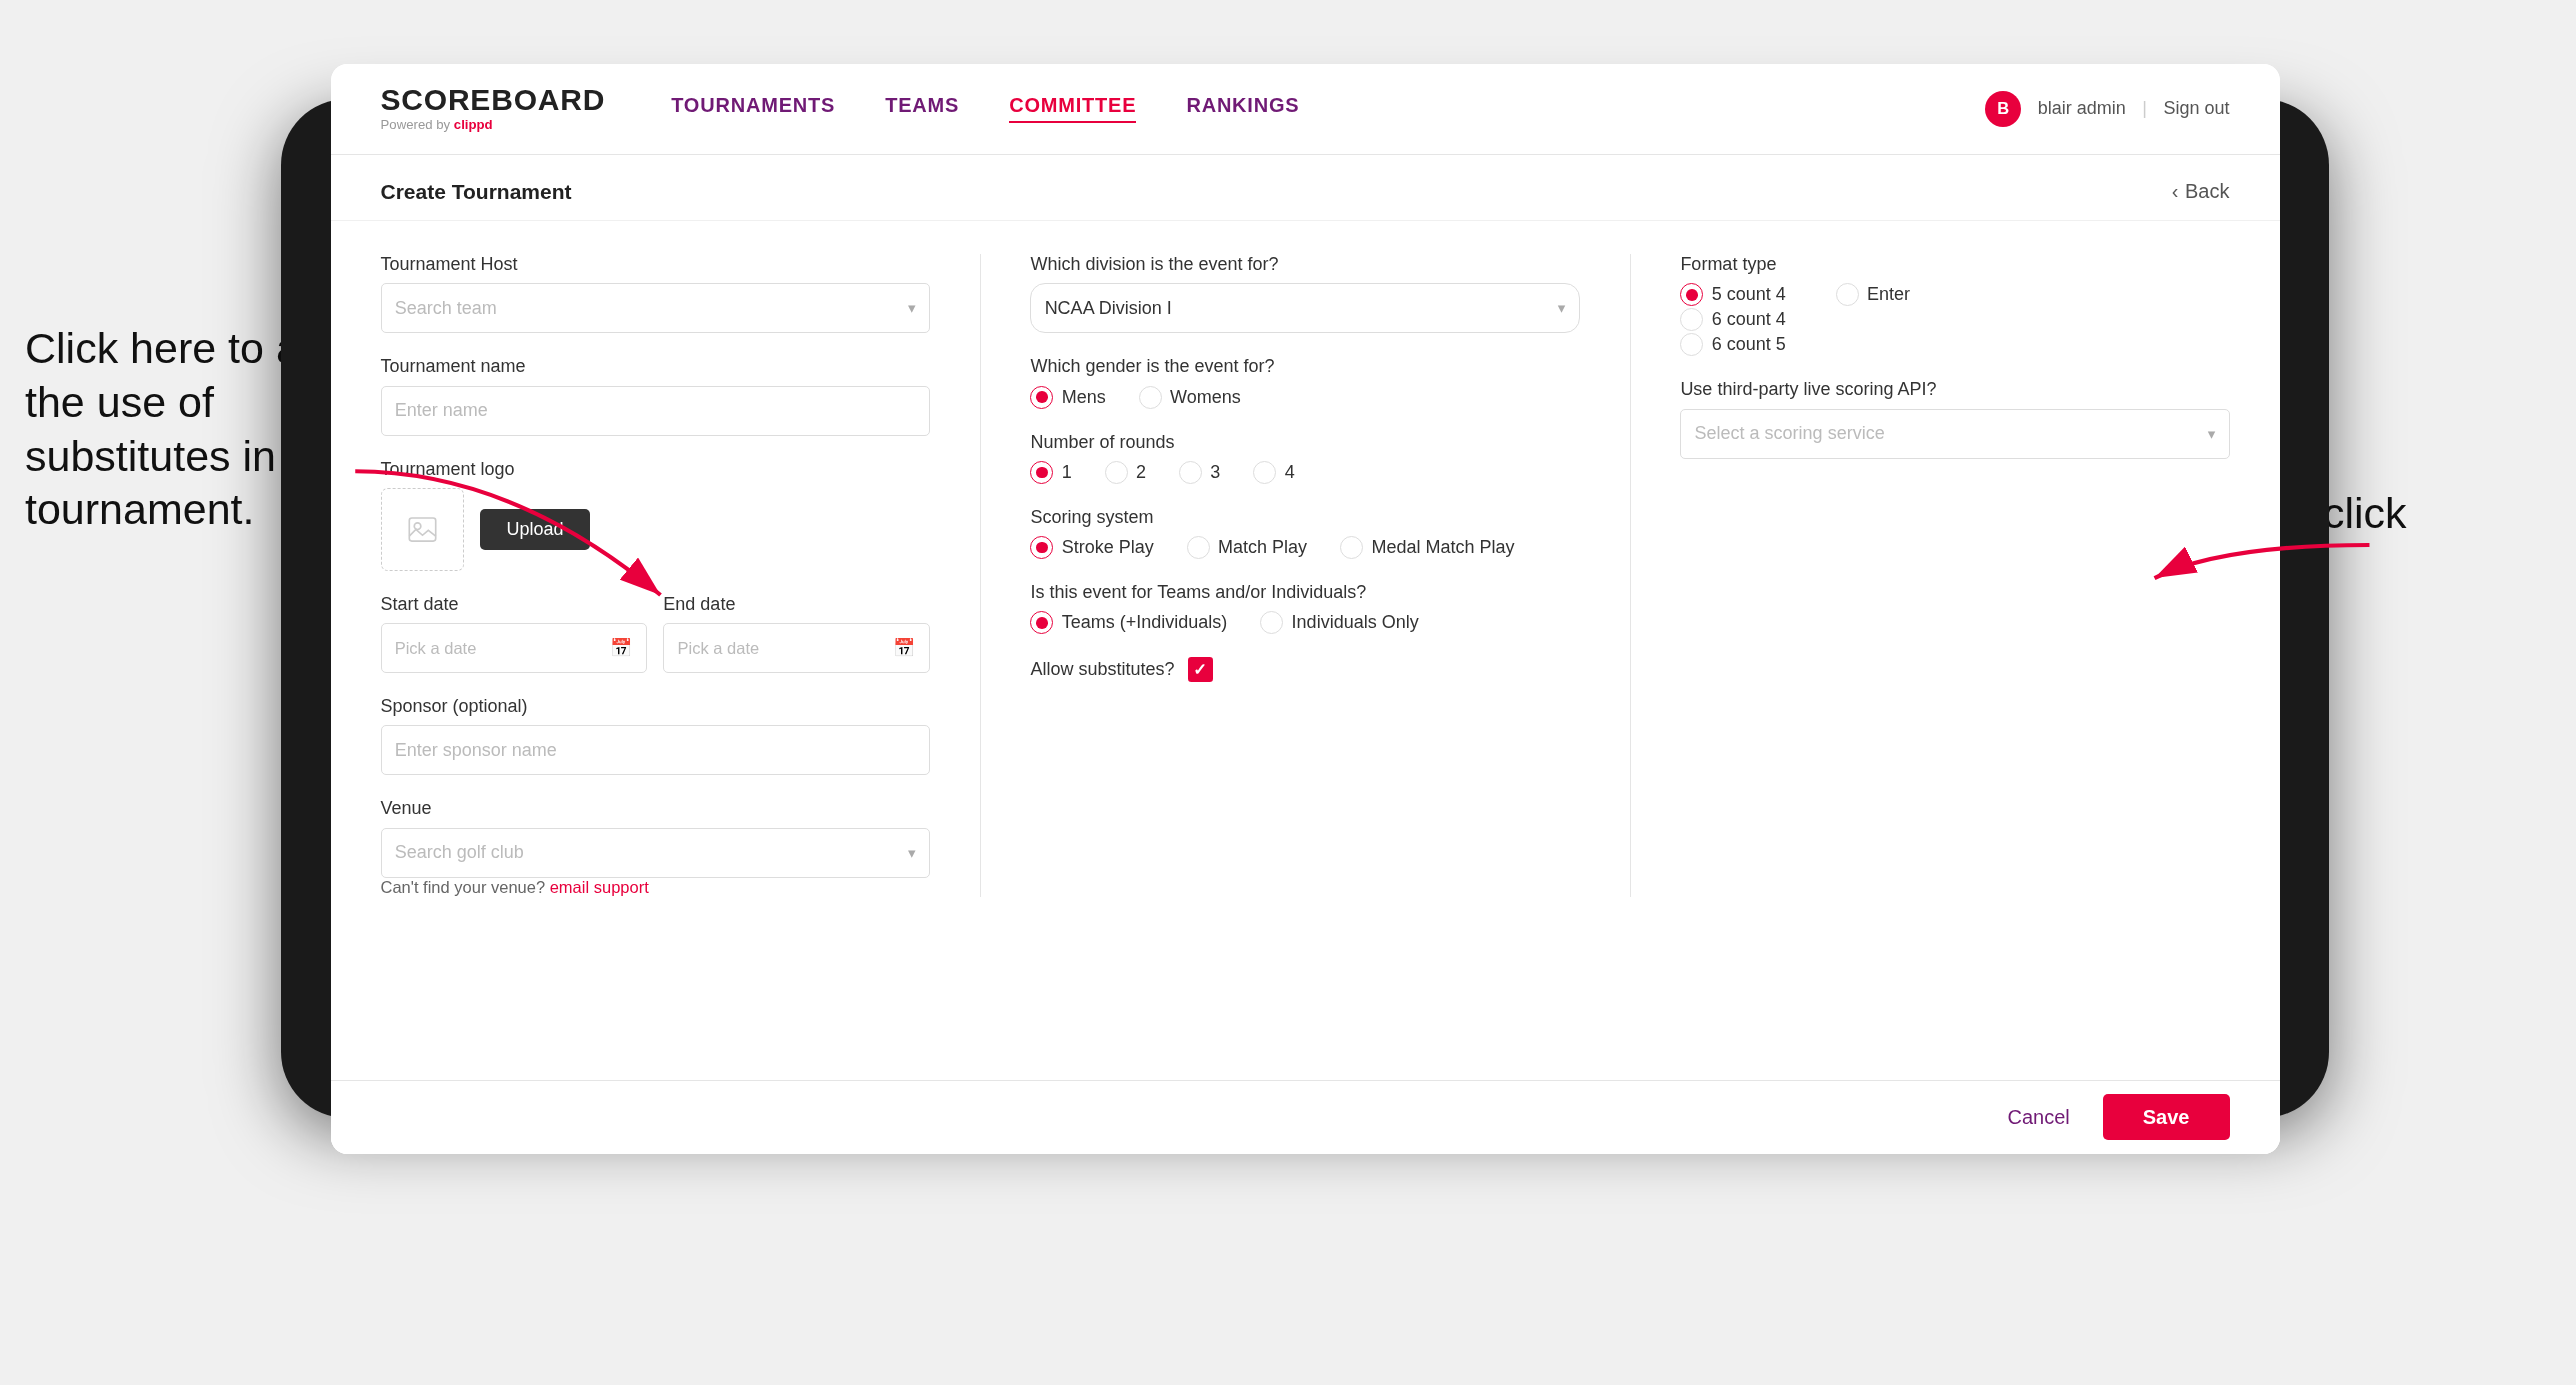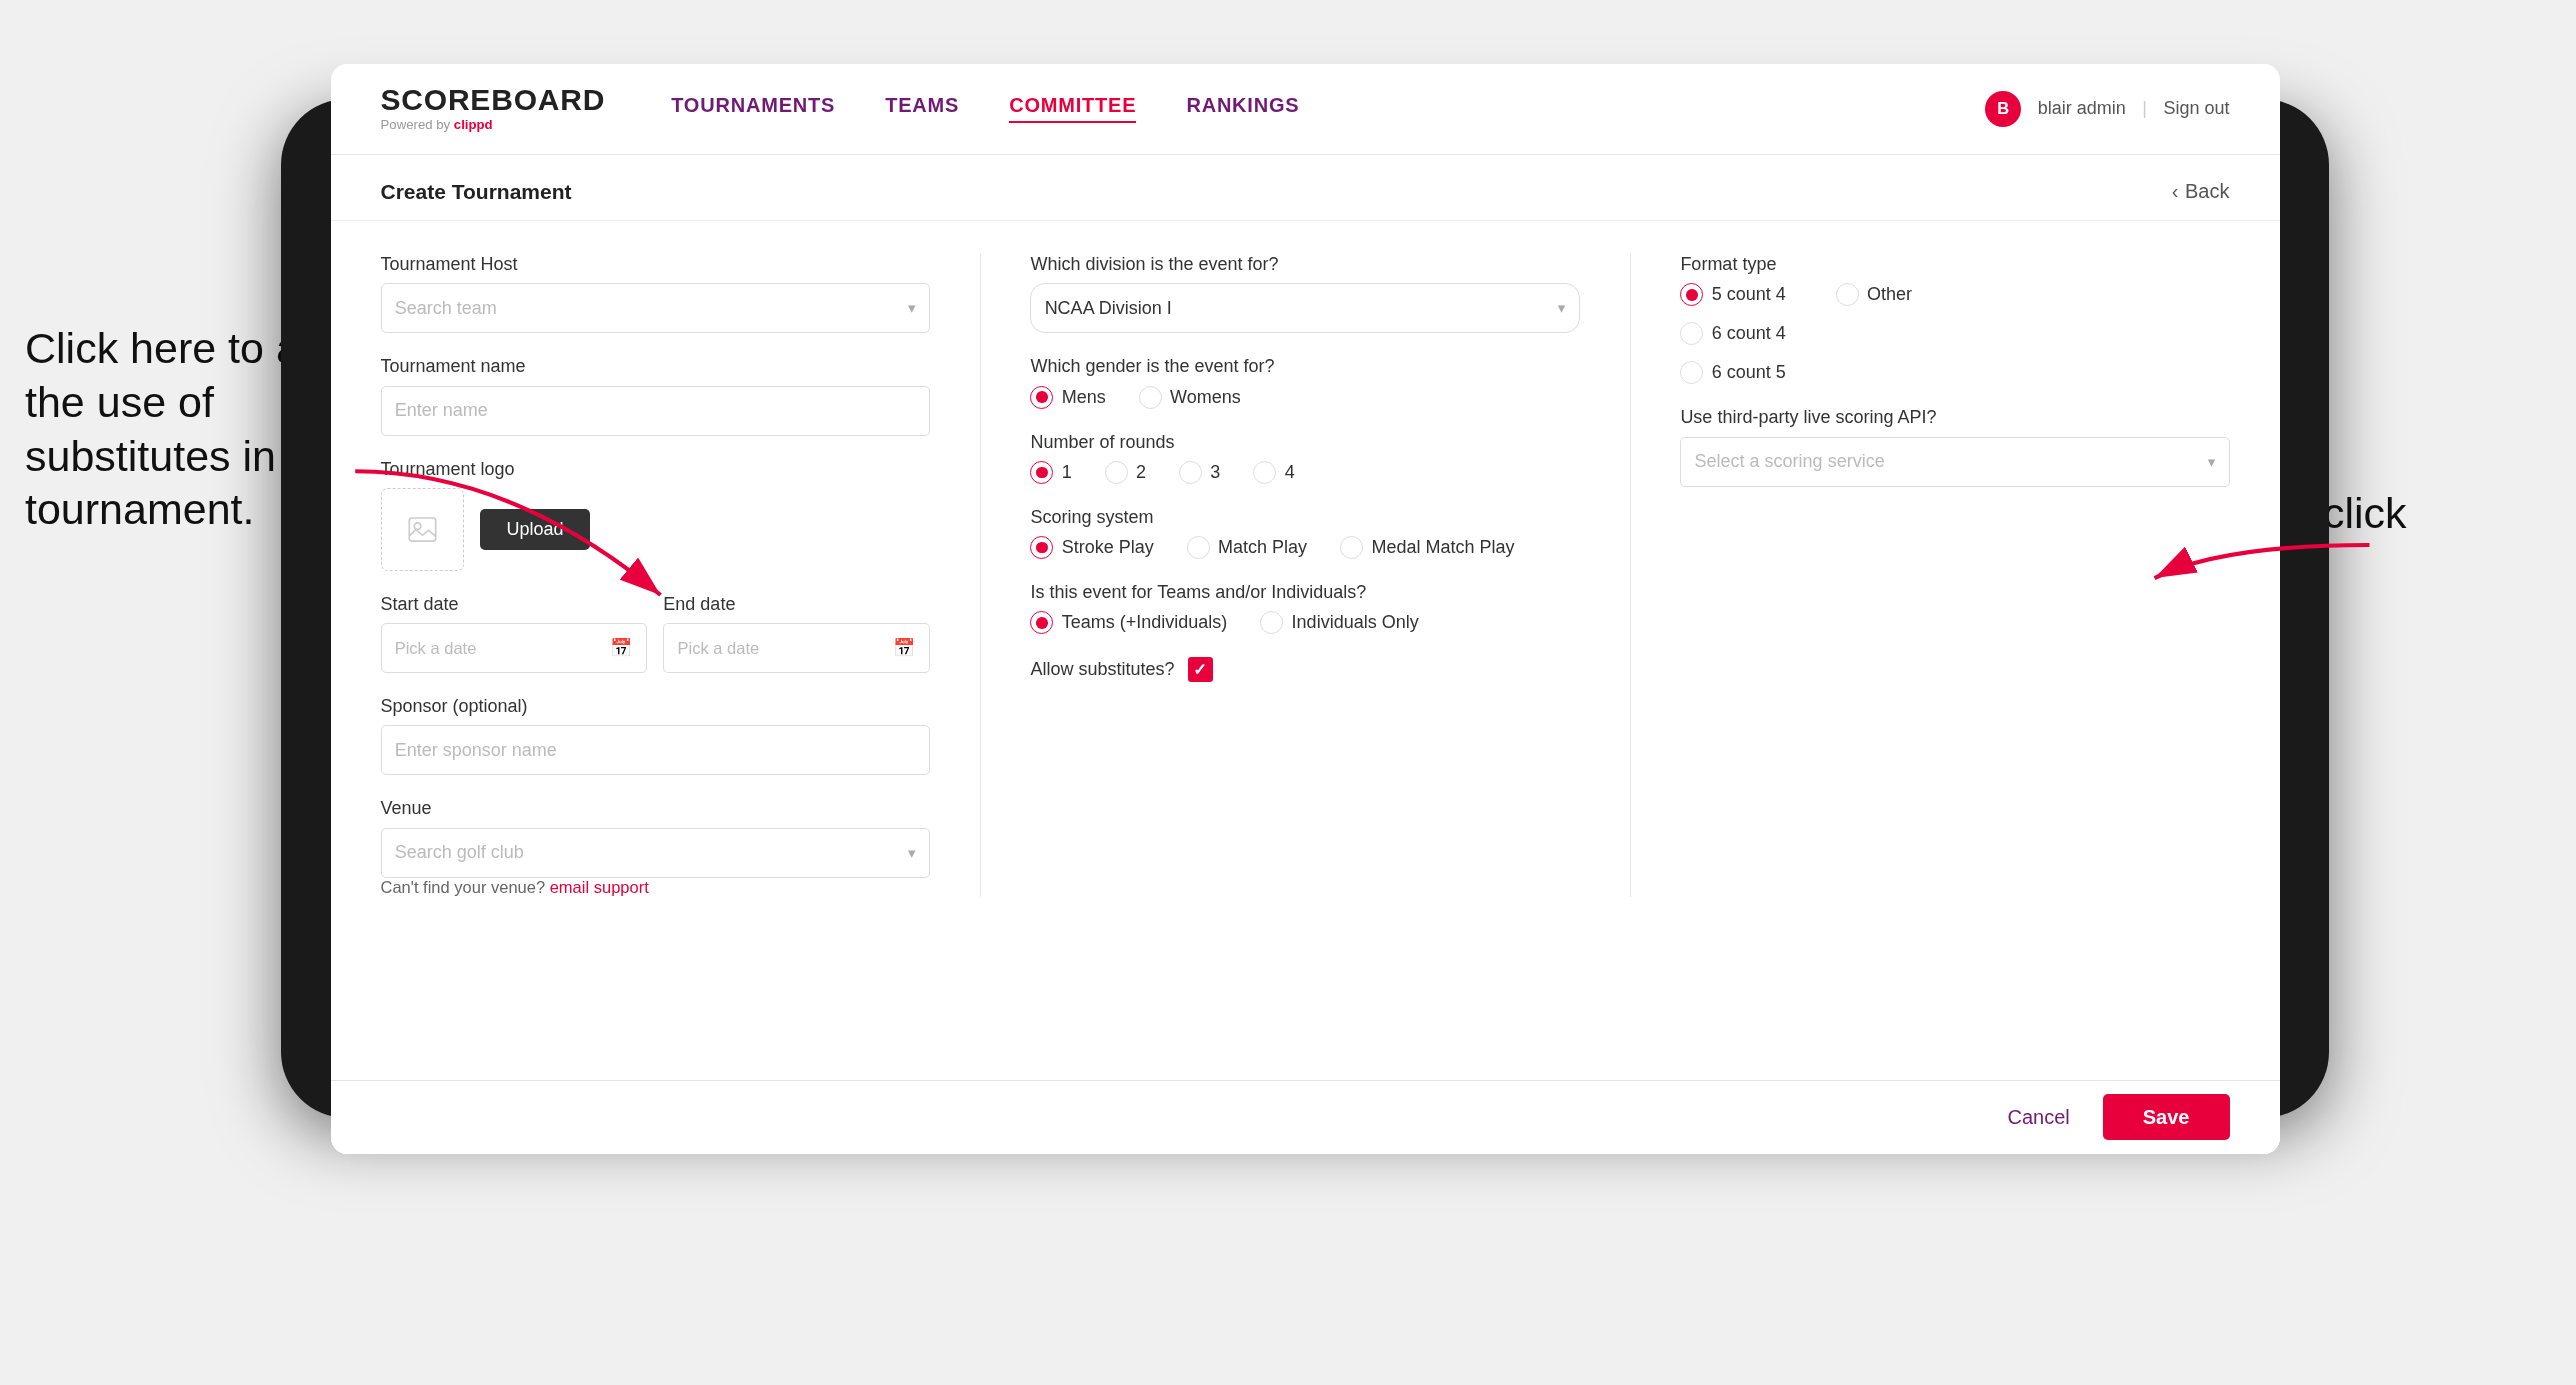--- a/index.html
+++ b/index.html
@@ -672,30 +672,30 @@
 
         </div>
 
         <div class="form-col-separator"></div>
 
         <div class="form-col format-col">
 
           <div class="form-group">
             <label class="form-label">Format type</label>
 
-            <div style="display:flex; flex-direction:column; gap:16px;">
+            <div style="display:flex; flex-direction:column; gap:2px;">
 
               <div style="display:flex; gap:50px;">
                 <div class="radio-item">
                   <div class="radio-circle selected"></div>
                   <span class="radio-label">5 count 4</span>
                 </div>
                 <div class="radio-item">
                   <div class="radio-circle"></div>
-                  <span class="radio-label">Other</span>
+                  <span class="radio-label">Enter</span>
                 </div>
               </div>
 
               <div class="radio-item">
                 <div class="radio-circle"></div>
                 <span class="radio-label">6 count 4</span>
               </div>
 
               <div class="radio-item">
                 <div class="radio-circle"></div>

